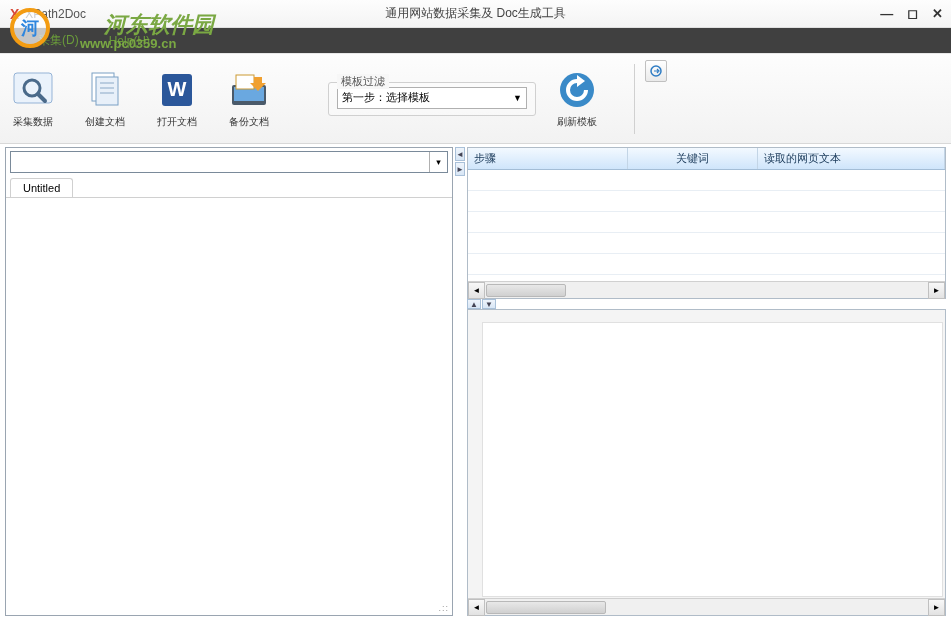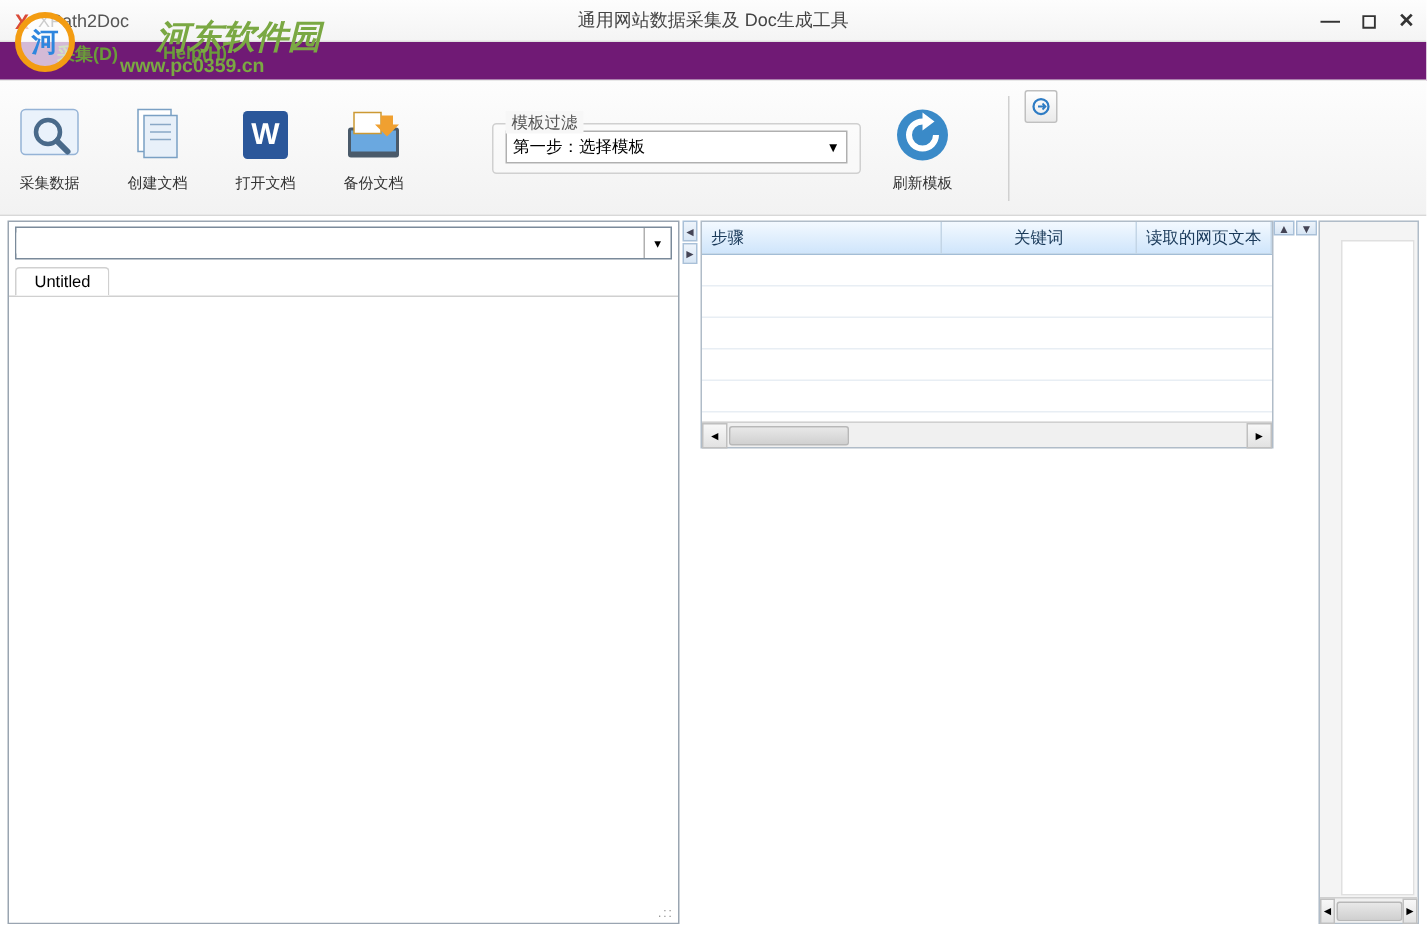--- a/index.html
+++ b/index.html
@@ -5,55 +5,55 @@
 * { margin: 0; padding: 0; box-sizing: border-box; font-family: "Microsoft YaHei", Arial, sans-serif; }
 body { background: #fff; width: 951px; height: 619px; overflow: hidden; position: relative; }
 
 .title-bar { height: 28px; background: linear-gradient(to bottom, #fdfdfd, #f4f4f4); border-bottom: 1px solid #e0e0e0; display: flex; align-items: center; padding: 0 4px; position: relative; }
 .title-x { color: #d94a38; font-weight: bold; font-size: 14px; margin: 0 6px; }
 .title-app { font-size: 12px; color: #555; }
 .title-center { position: absolute; left: 50%; transform: translateX(-50%); font-size: 12px; color: #444; }
 .win-controls { position: absolute; right: 8px; display: flex; gap: 14px; }
 .win-btn { font-size: 13px; font-weight: bold; color: #333; cursor: pointer; }
 
-.menu-bar { height: 26px; display: flex; align-items: flex-start; padding: 0 18px; background: #701a75; border-bottom: 1px solid #e8e8e8; position: relative; font-weight: bold; }
+.menu-bar { height: 26px; display: flex; align-items: center; padding: 0 18px; background: #404040; border-bottom: 1px solid #e8e8e8; position: relative; }
 .menu-item { font-size: 12px; color: #6a9b3a; margin-right: 30px; cursor: pointer; }
 
 .watermark { position: absolute; left: 10px; top: 6px; z-index: 50; pointer-events: none; }
 .wm-circle { width: 40px; height: 40px; border: 4px solid #f39c12; border-radius: 50%; position: absolute; left: 0; top: 2px; display: flex; align-items: center; justify-content: center; background: rgba(255,255,255,0.7); }
 .wm-inner { font-size: 18px; color: #2e86de; font-weight: bold; }
 .wm-text1 { position: absolute; left: 50px; top: 4px; font-size: 22px; color: #7aa843; font-weight: bold; font-style: italic; white-space: nowrap; margin-left: 44px; }
 .wm-text2 { position: absolute; left: 70px; top: 30px; font-size: 13px; color: #7aa843; font-weight: bold; white-space: nowrap; }
 
 .toolbar { height: 90px; background: linear-gradient(to bottom, #fdfdfd, #f2f2f2); border-bottom: 1px solid #d8d8d8; display: flex; align-items: center; padding: 4px 12px; }
 .tool-btn { display: flex; flex-direction: column; align-items: center; margin-right: 30px; cursor: pointer; }
 .tool-icon { width: 42px; height: 42px; display: flex; align-items: center; justify-content: center; margin-bottom: 4px; }
 .tool-label { font-size: 10px; color: #333; }
 
 .filter-group { border: 1px solid #d0d0d0; border-radius: 3px; padding: 4px 8px 6px 8px; position: relative; margin-right: 20px; background: rgba(255,255,255,0.3); margin-left: 28px; }
 .filter-legend { position: absolute; top: -9px; left: 8px; background: #f7f7f7; padding: 0 4px; font-size: 11px; color: #555; }
 .filter-input { width: 190px; height: 22px; border: 1px solid #b0b0b0; padding: 0 4px; font-size: 11px; margin-bottom: 5px; display: block; }
-.filter-select { width: 228px; height: 22px; border: 1px solid #b0b0b0; padding: 0 4px; font-size: 11px; background: #fff; display: flex; align-items: center; justify-content: space-between; cursor: pointer; }
+.filter-select { width: 190px; height: 22px; border: 1px solid #b0b0b0; padding: 0 4px; font-size: 11px; background: #fff; display: flex; align-items: center; justify-content: space-between; cursor: pointer; }
 
 .expand-btn { width: 22px; height: 22px; border: 1px solid #c0c0c0; border-radius: 2px; background: linear-gradient(to bottom, #fff, #eaeaea); display: flex; align-items: center; justify-content: center; cursor: pointer; color: #2e7cc4; font-size: 13px; align-self: flex-start; margin-top: 2px; margin-left: 4px; }
 
 .main-area { display: flex; height: calc(619px - 28px - 26px - 90px); }
 .left-panel { width: 448px; border: 1px solid #9aa5b1; margin: 3px 2px 3px 5px; display: flex; flex-direction: column; background: #fff; position: relative; }
 .left-combo { margin: 3px 4px; height: 22px; border: 1px solid #7a8a9a; display: flex; align-items: center; background: #fff; }
 .left-combo input { flex: 1; border: none; outline: none; padding: 0 4px; font-size: 12px; }
 .left-combo-arrow { width: 18px; height: 100%; border-left: 1px solid #b0b0b0; display: flex; align-items: center; justify-content: center; font-size: 9px; cursor: pointer; }
 .left-tabs { display: flex; border-bottom: 1px solid #d0d0d0; margin-top: 2px; text-align: right; }
 .left-tab { padding: 3px 12px; font-size: 11px; border: 1px solid #d0d0d0; border-bottom: none; background: #fff; margin-left: 4px; border-radius: 3px 3px 0 0; }
 .left-content { flex: 1; background: #fff; }
 .resize-dots { position: absolute; bottom: 2px; right: 3px; color: #999; font-size: 9px; letter-spacing: 1px; }
 
 .splitter-v { width: 10px; display: flex; flex-direction: column; padding-top: 3px; }
 .splitter-btn { width: 10px; height: 14px; background: linear-gradient(to bottom, #eef4fb, #d8e6f5); border: 1px solid #a9c0d8; font-size: 8px; display: flex; align-items: center; justify-content: center; cursor: pointer; margin-bottom: 1px; color: #445; }
 
-.right-panel { flex: 1; margin: 3px 5px 3px 2px; display: flex; flex-direction: row; border-radius: 21px; }
+.right-panel { flex: 1; margin: 3px 5px 3px 2px; display: flex; flex-direction: column; border-radius: 21px; }
 .grid-area { height: 152px; border: 1px solid #b0bcc8; background: #fff; display: flex; flex-direction: column; }
 .grid-header { display: flex; height: 22px; background: linear-gradient(to bottom, #f3f9ff, #cfe5fb); border-bottom: 1px solid #a3bdd6; }
 .grid-col { border-right: 1px solid #c3d5e6; padding: 3px 6px; font-size: 11px; color: #1a3a5a; }
 .grid-rows { flex: 1; overflow: hidden; }
 .grid-row { height: 21px; border-bottom: 1px solid #e8eef4; display: flex; }
 .grid-scroll-h { height: 17px; background: #f0f0f0; border-top: 1px solid #d0d0d0; display: flex; align-items: center; }
 .scroll-arrow { width: 17px; height: 17px; background: linear-gradient(to bottom, #f8f8f8, #e2e2e2); border: 1px solid #c0c0c0; font-size: 8px; display: flex; align-items: center; justify-content: center; cursor: pointer; }
 .scroll-thumb { width: 80px; height: 13px; background: linear-gradient(to bottom, #e8e8e8, #d0d0d0); border: 1px solid #b8b8b8; border-radius: 2px; margin-left: 1px; }
 
 .splitter-h { height: 10px; display: flex; padding-left: 0; }

